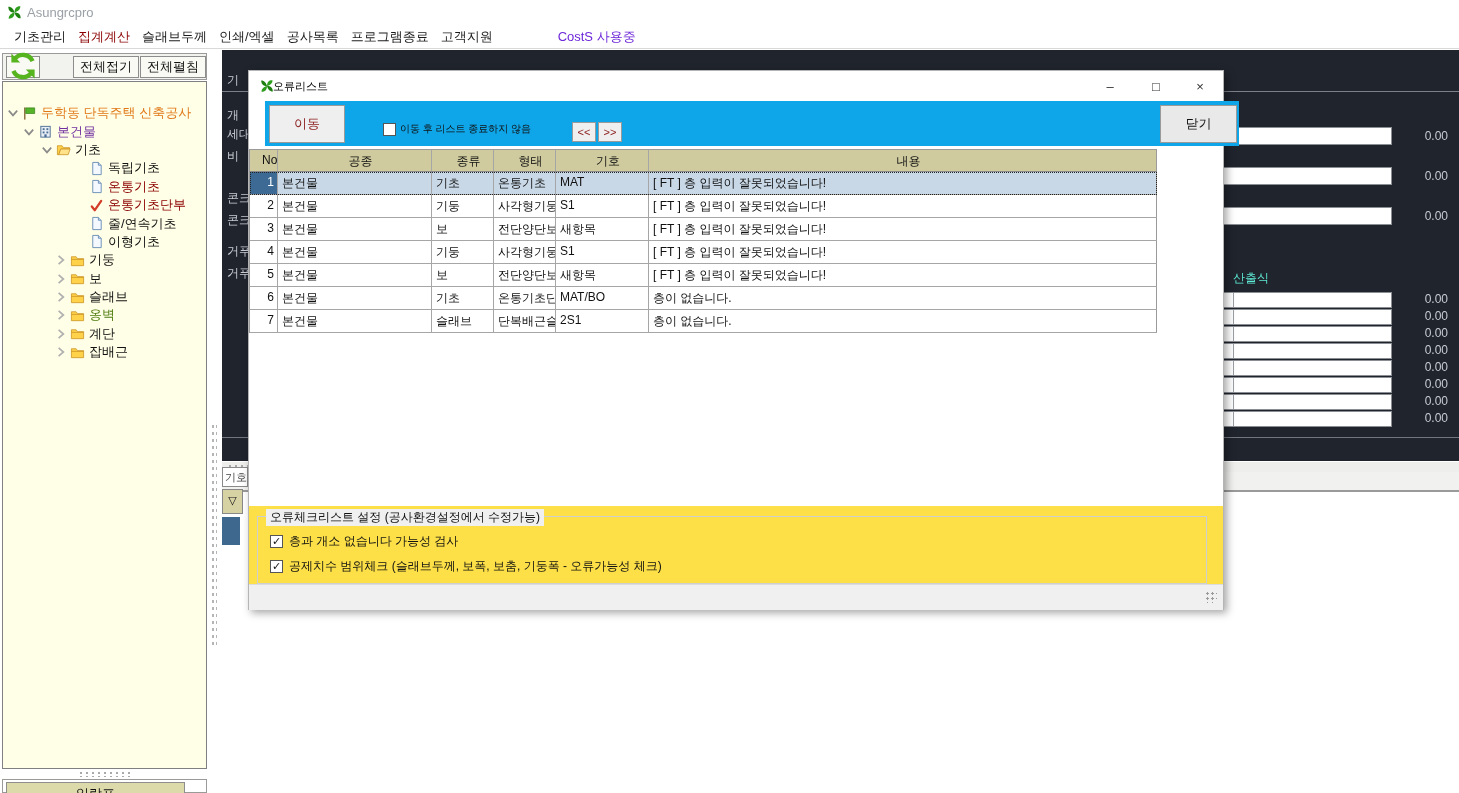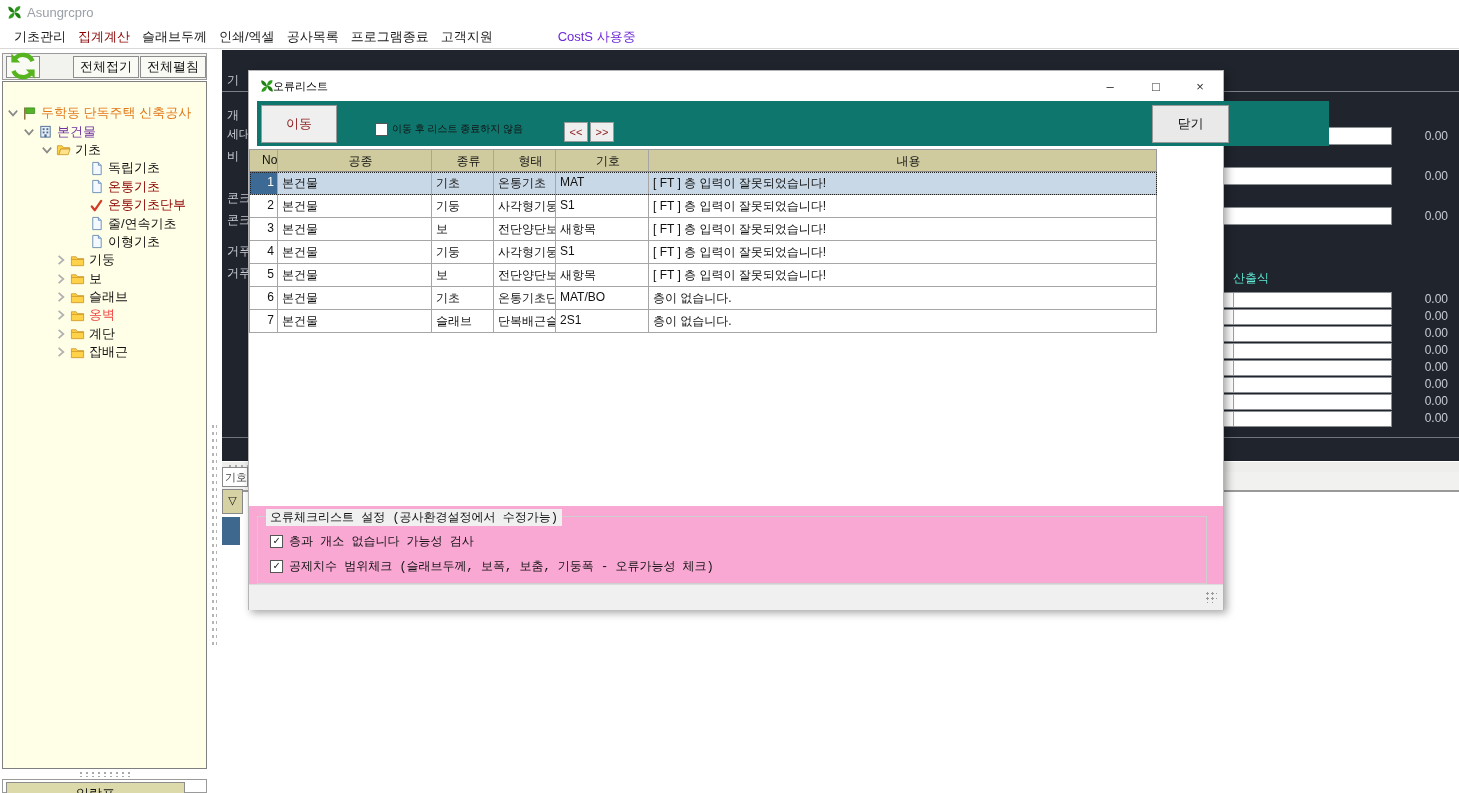--- a/index.html
+++ b/index.html
@@ -62,21 +62,21 @@
 
   
   .dialog{position:absolute;left:248px;top:70px;width:974px;height:538px;background:#fff;border:1px solid #b5b5b5;
           box-sizing:content-box;box-shadow:3px 3px 8px rgba(0,0,0,0.35);z-index:10;}
   .dlg-titlebar{position:absolute;left:0;top:0;width:974px;height:30px;background:#fff;}
   .dlg-icon{position:absolute;left:10px;top:7px;width:16px;height:16px;}
   .dlg-title{position:absolute;left:24px;top:8px;font-size:11px;color:#000;}
   .dlg-ctl{position:absolute;top:0;width:46px;height:30px;display:flex;align-items:center;justify-content:center;
            font-size:13px;color:#333;}
   .dlg-min{left:838px;} .dlg-max{left:884px;} .dlg-close{left:928px;}
-  .dlg-toolbar{position:absolute;left:8px;top:30px;width:1072px;height:45px;background:#0f766e;}
+  .dlg-toolbar{position:absolute;left:16px;top:30px;width:974px;height:45px;background:#0ea5e9;}
   .btn{background:#efefef;border:1px solid #9a9a9a;box-sizing:border-box;display:flex;align-items:center;justify-content:center;}
   .move-btn{position:absolute;left:4px;top:4px;width:76px;height:38px;color:#8b1a1a;font-size:13px;}
   .close-btn{position:absolute;left:895px;top:4px;width:77px;height:38px;color:#111;font-size:13px;background:#e9e9e9;}
   .cb{display:inline-block;width:11px;height:11px;background:#fff;border:1px solid #555;box-sizing:content-box;
       font-size:11px;line-height:11px;text-align:center;color:#111;}
   .stay-cb{position:absolute;left:118px;top:22px;}
   .stay-label{position:absolute;left:135px;top:21px;font-size:10px;}
   .nav-btn{position:absolute;top:21px;width:24px;height:20px;color:#8b1a1a;font-size:11px;}
   .prev-btn{left:307px;} .next-btn{left:333px;}
 
@@ -86,21 +86,21 @@
   .tr.hdr{height:21px;background:#cfcb9e;border-bottom:1px solid #8a8a8a;}
   .tr.sel{background:#c9d8e7;outline:1px dotted #222;outline-offset:-1px;}
   .tc{border-right:1px solid #a6a6a6;box-sizing:border-box;overflow:hidden;white-space:nowrap;
       padding:3px 0 0 4px;font-size:12px;}
   .tr.hdr .tc{text-align:center;padding-left:12px;}
   .c0{width:28px;} .c1{width:154px;} .c2{width:62px;} .c3{width:62px;} .c4{width:93px;} .c5{width:508px;border-right:1px solid #9a9a9a;}
   .tc.c0{text-align:right;padding-right:3px;padding-left:0;}
   .tr.sel .tc.c0{background:#3c6a94;color:#fff;}
 
   
-  .dlg-settings{position:absolute;left:0;top:435px;width:974px;height:95px;background:#f9a8d4;font-family:Liberation Mono, monospace;}
+  .dlg-settings{position:absolute;left:0;top:435px;width:974px;height:95px;background:#fde047;}
   .fieldbox{position:absolute;left:8px;top:10px;width:950px;height:68px;border:1px solid #cfcfcf;box-sizing:border-box;}
   .fieldbox-legend{position:absolute;left:8px;top:-8px;background:#f0f0f0;padding:0 4px;font-size:12px;}
   .check-row{position:absolute;left:12px;height:16px;display:flex;align-items:center;gap:6px;font-size:12px;white-space:nowrap;}
   .dlg-bottom-strip{position:absolute;left:0;top:513px;width:974px;height:25px;border-top:1px solid #dcdcdc;background:#f0f0f0;}
   .resize-grip{position:absolute;left:956px;top:6px;width:12px;height:12px;
                background-image:radial-gradient(#9a9a9a 1px, transparent 1.2px);background-size:5px 5px;}
 </style>
 </head>
 <body>
 
@@ -246,21 +246,21 @@
         <span style="color: rgb(17, 17, 17);">슬래브</span>
       </div>
       <div class="tree-row" style="padding-left: 52px;">
         <span class="exp"><svg viewBox="0 0 10 10" width="100%" height="100%">
             <path d="M3 1.5l4 3.5-4 3.5" fill="none" stroke="#b0b0b0" stroke-width="1.4"></path>
           </svg></span>
         <span class="ticon"><svg viewBox="0 0 16 16" width="100%" height="100%">
             <path d="M1.5 4h5l1.5 2h6.5v7.5H1.5z" fill="#ffd24a" stroke="#c89020" stroke-width="0.8"></path>
             <path d="M1.5 6.8h13" stroke="#c89020" stroke-width="0.8"></path>
           </svg></span>
-        <span style="color: #ef4444;">옹벽</span>
+        <span style="color: #4d7c0f;">옹벽</span>
       </div>
       <div class="tree-row" style="padding-left: 52px;">
         <span class="exp"><svg viewBox="0 0 10 10" width="100%" height="100%">
             <path d="M3 1.5l4 3.5-4 3.5" fill="none" stroke="#b0b0b0" stroke-width="1.4"></path>
           </svg></span>
         <span class="ticon"><svg viewBox="0 0 16 16" width="100%" height="100%">
             <path d="M1.5 4h5l1.5 2h6.5v7.5H1.5z" fill="#ffd24a" stroke="#c89020" stroke-width="0.8"></path>
             <path d="M1.5 6.8h13" stroke="#c89020" stroke-width="0.8"></path>
           </svg></span>
         <span style="color: rgb(17, 17, 17);">계단</span>

